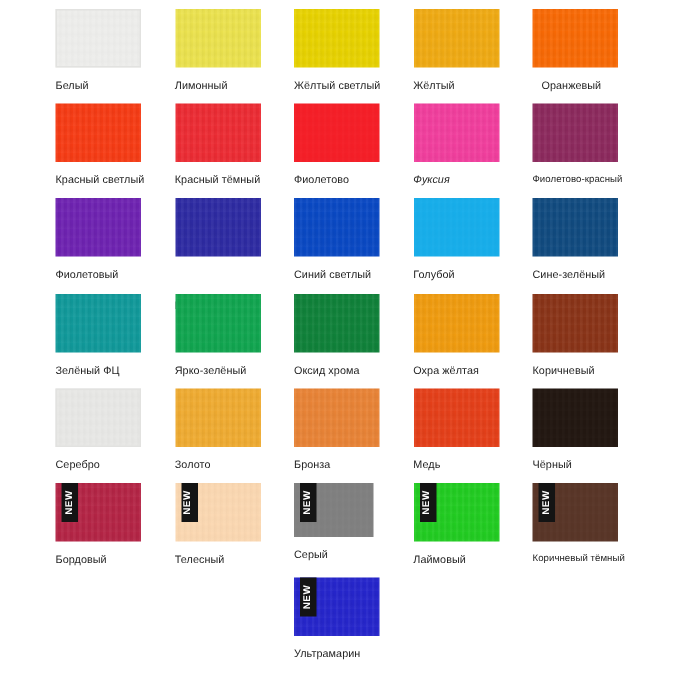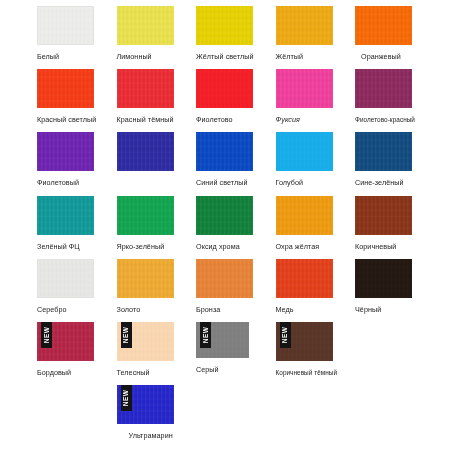--- a/index.html
+++ b/index.html
@@ -227,33 +227,41 @@
       </div>
       <div class="swatch-cell">
         <div class="chip small flat" style="background: rgb(128, 128, 128);">
           <div class="new-badge" style="background: rgb(20, 20, 20);">
             <span style="color: rgb(255, 255, 255);">NEW</span>
           </div>
         </div>
         <div class="swatch-label" style="color: rgb(29, 29, 29);">Серый</div>
       </div>
       <div class="swatch-cell">
+        <div class="chip" style="background: rgb(34, 205, 34);">
+          <div class="new-badge" style="background: rgb(20, 20, 20);">
+            <span style="color: rgb(255, 255, 255);">NEW</span>
+          </div>
+        </div>
+        <div class="swatch-label" style="color: rgb(29, 29, 29);">Лаймовый</div>
+      </div>
+      <div class="swatch-cell">
         <div class="chip flat" style="background: rgb(89, 54, 40);">
           <div class="new-badge" style="background: rgb(20, 20, 20);">
             <span style="color: rgb(255, 255, 255);">NEW</span>
           </div>
         </div>
         <div class="swatch-label tiny" style="color: rgb(29, 29, 29);">Коричневый тёмный</div>
       </div>
       <div class="swatch-cell is-empty"></div>
       <div class="swatch-cell is-empty"></div>
       <div class="swatch-cell">
         <div class="chip" style="background: rgb(38, 38, 204);">
           <div class="new-badge" style="background: rgb(20, 20, 20);">
             <span style="color: rgb(255, 255, 255);">NEW</span>
           </div>
         </div>
-        <div class="swatch-label" style="color: rgb(29, 29, 29); margin-left: 12px;">Ультрамарин</div>
+        <div class="swatch-label" style="color: rgb(29, 29, 29);">Ультрамарин</div>
       </div>
       <div class="swatch-cell is-empty"></div>
       <div class="swatch-cell is-empty"></div>
     </div>
 </div>
 
 </body></html>

